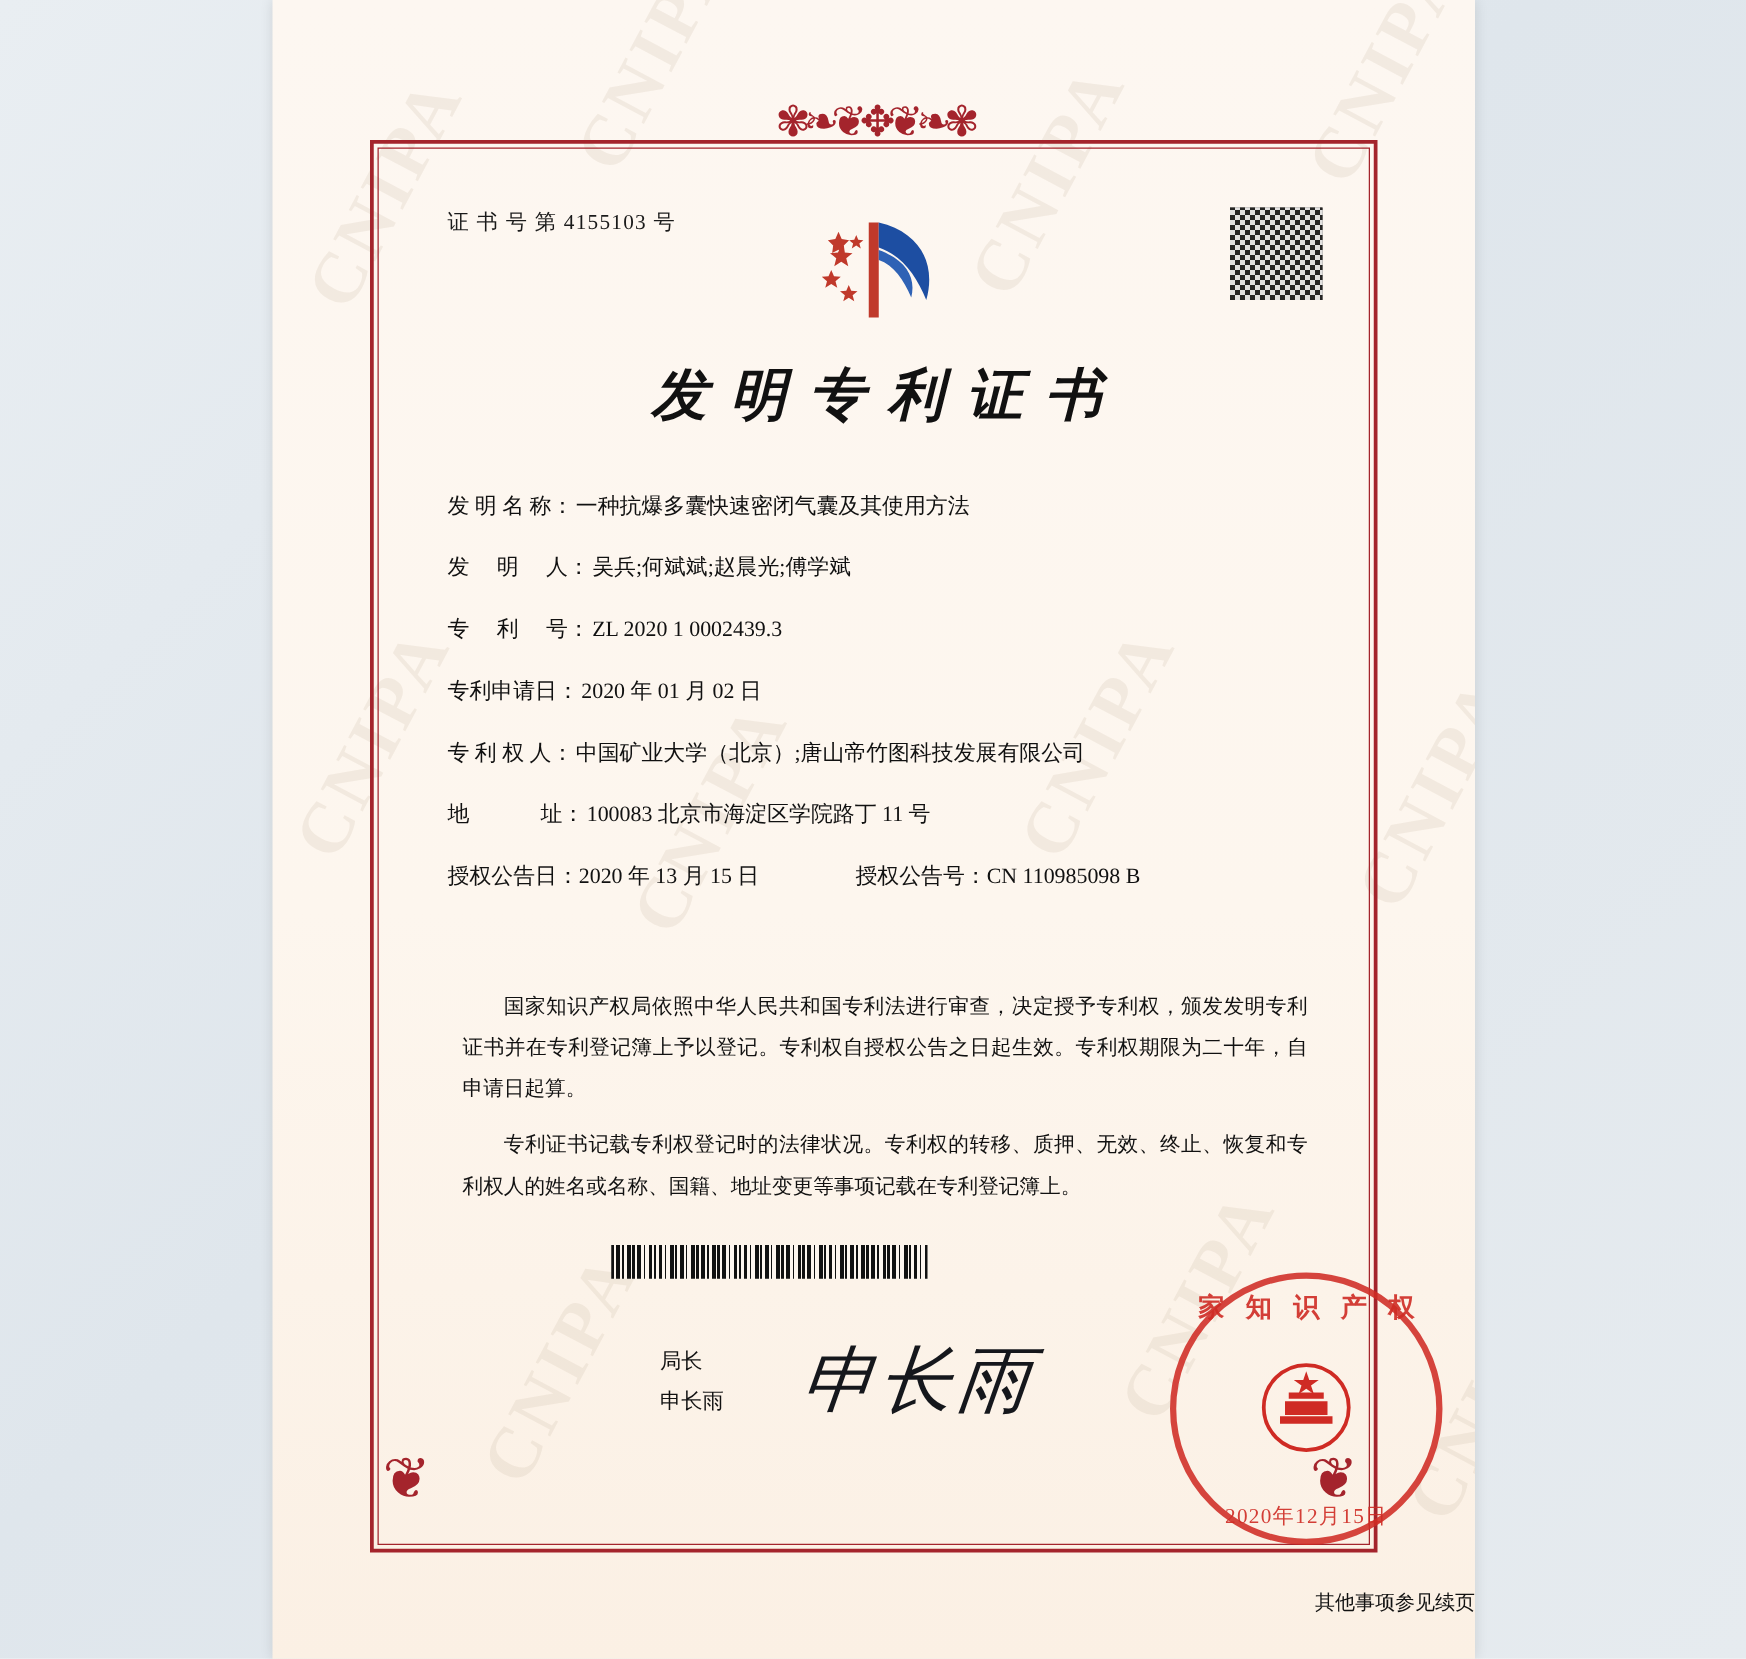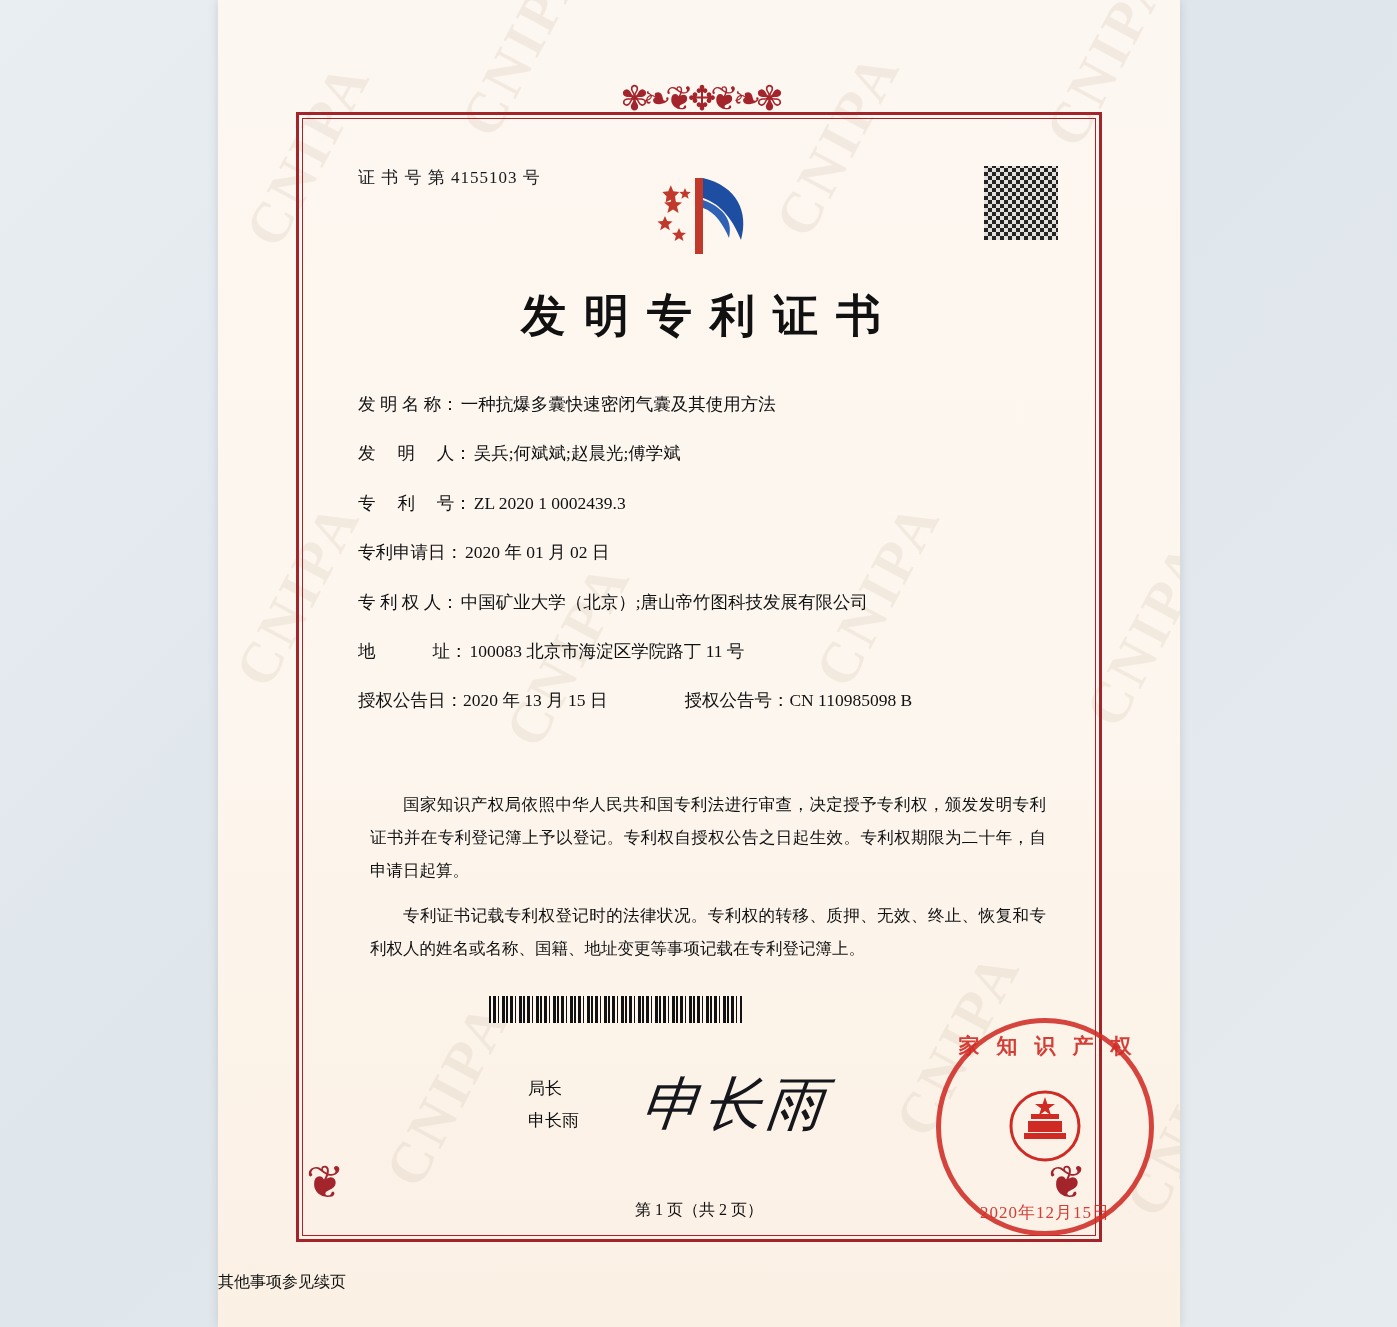--- a/index.html
+++ b/index.html
@@ -131,20 +131,21 @@
     left: 4px;
     right: 0;
     top: 168px;
     text-align: center;
     font-size: 45px;
     font-weight: bold;
     letter-spacing: 18px;
     color: #111;
     text-indent: 18px;
     font-family: "Liberation Serif", "DejaVu Serif", serif;
+    font-style: italic;
   }
 
   .fields {
     position: absolute;
     left: 56px;
     top: 276px;
     width: 700px;
     font-size: 17.5px;
     color: #111;
   }
@@ -261,21 +262,21 @@
     top: 1082px;
     text-align: center;
     font-size: 16px;
     color: #111;
   }
 
   .footer-note {
     position: absolute;
     left: 0; right: 0;
     top: 1272px;
-    text-align: left;
+    text-align: right;
     font-size: 16px;
     color: #111;
   }
 </style>
 </head>
 <body>
 
 <div class="page">
 
   <div class="wm wm1">CNIPA</div>
@@ -375,17 +376,16 @@
           <circle cx="45" cy="45" r="34" fill="none" stroke="#cf2b24" stroke-width="3"></circle>
           <rect x="24" y="52" width="42" height="6" fill="#cf2b24"></rect>
           <rect x="28" y="40" width="34" height="11" fill="#cf2b24"></rect>
           <rect x="31" y="33" width="28" height="5" fill="#cf2b24"></rect>
           <polygon points="45,16 47.4,23 55,23 48.8,27.4 51.2,34.4 45,30 38.8,34.4 41.2,27.4 35,23 42.6,23" fill="#cf2b24"></polygon>
         </svg>
       </div>
       <div class="seal-date">2020年12月15日</div>
     </div>
 
-    <div class="page-no">第 1 页（共 2 页）</div>
   </div>
 
   <div class="footer-note">其他事项参见续页</div>
 </div>
 
 </body></html>

